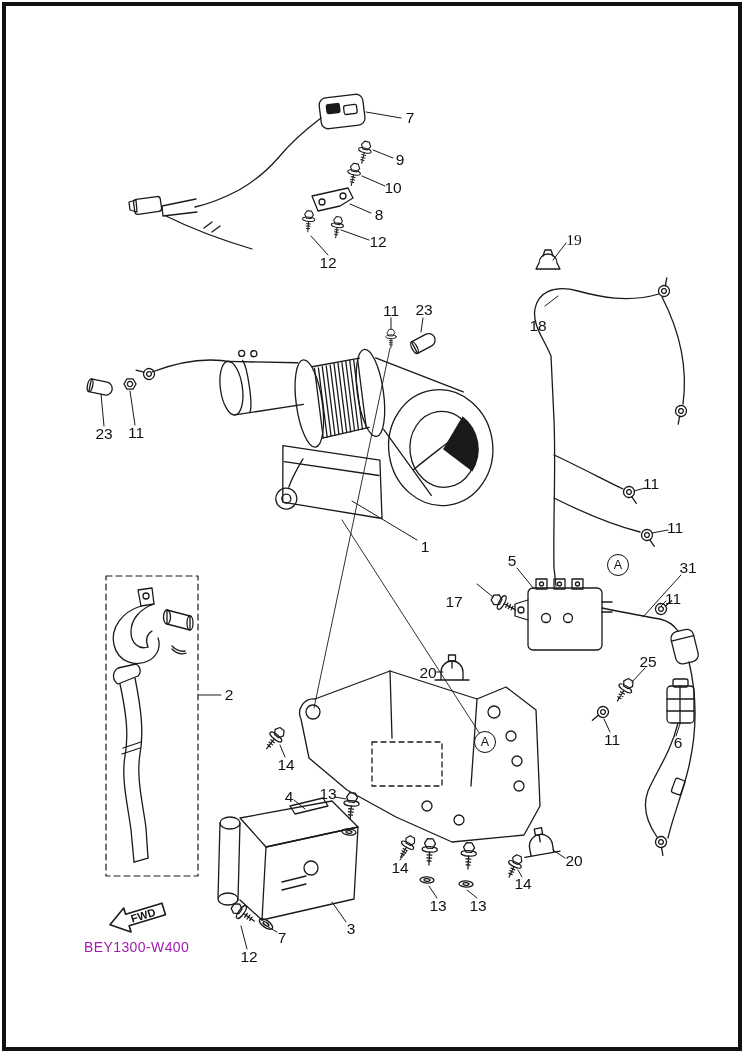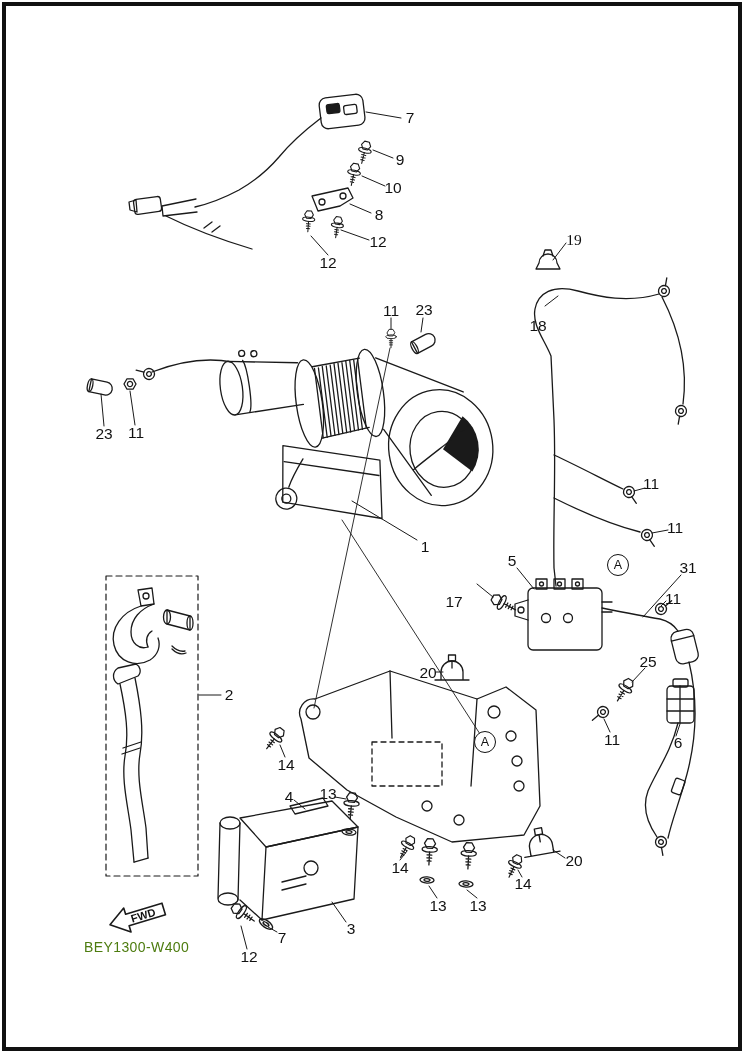--- a/index.html
+++ b/index.html
@@ -19,21 +19,21 @@
     font-size:15.5px; color:#111; white-space:nowrap;
     font-family:"Liberation Sans", sans-serif;
   }
   .callout.circled {
     width:22px; height:22px; border:1.6px solid #111; border-radius:50%;
     display:flex; align-items:center; justify-content:center;
     font-size:12.5px; background:#fff;
   }
   .diagram-code {
     position:absolute; left:84px; top:939px;
-    font-size:14px; letter-spacing:0.4px; color:#4d7c0f;text-align:center;
+    font-size:14px; letter-spacing:0.4px; color:#a21caf;text-align:center;
   }
 </style>
 </head>
 <body>
 
 <div class="page">
 
   <svg class="art" viewBox="0 0 744 1053" xmlns="http://www.w3.org/2000/svg">
     <defs>
       <g id="hexbolt">

